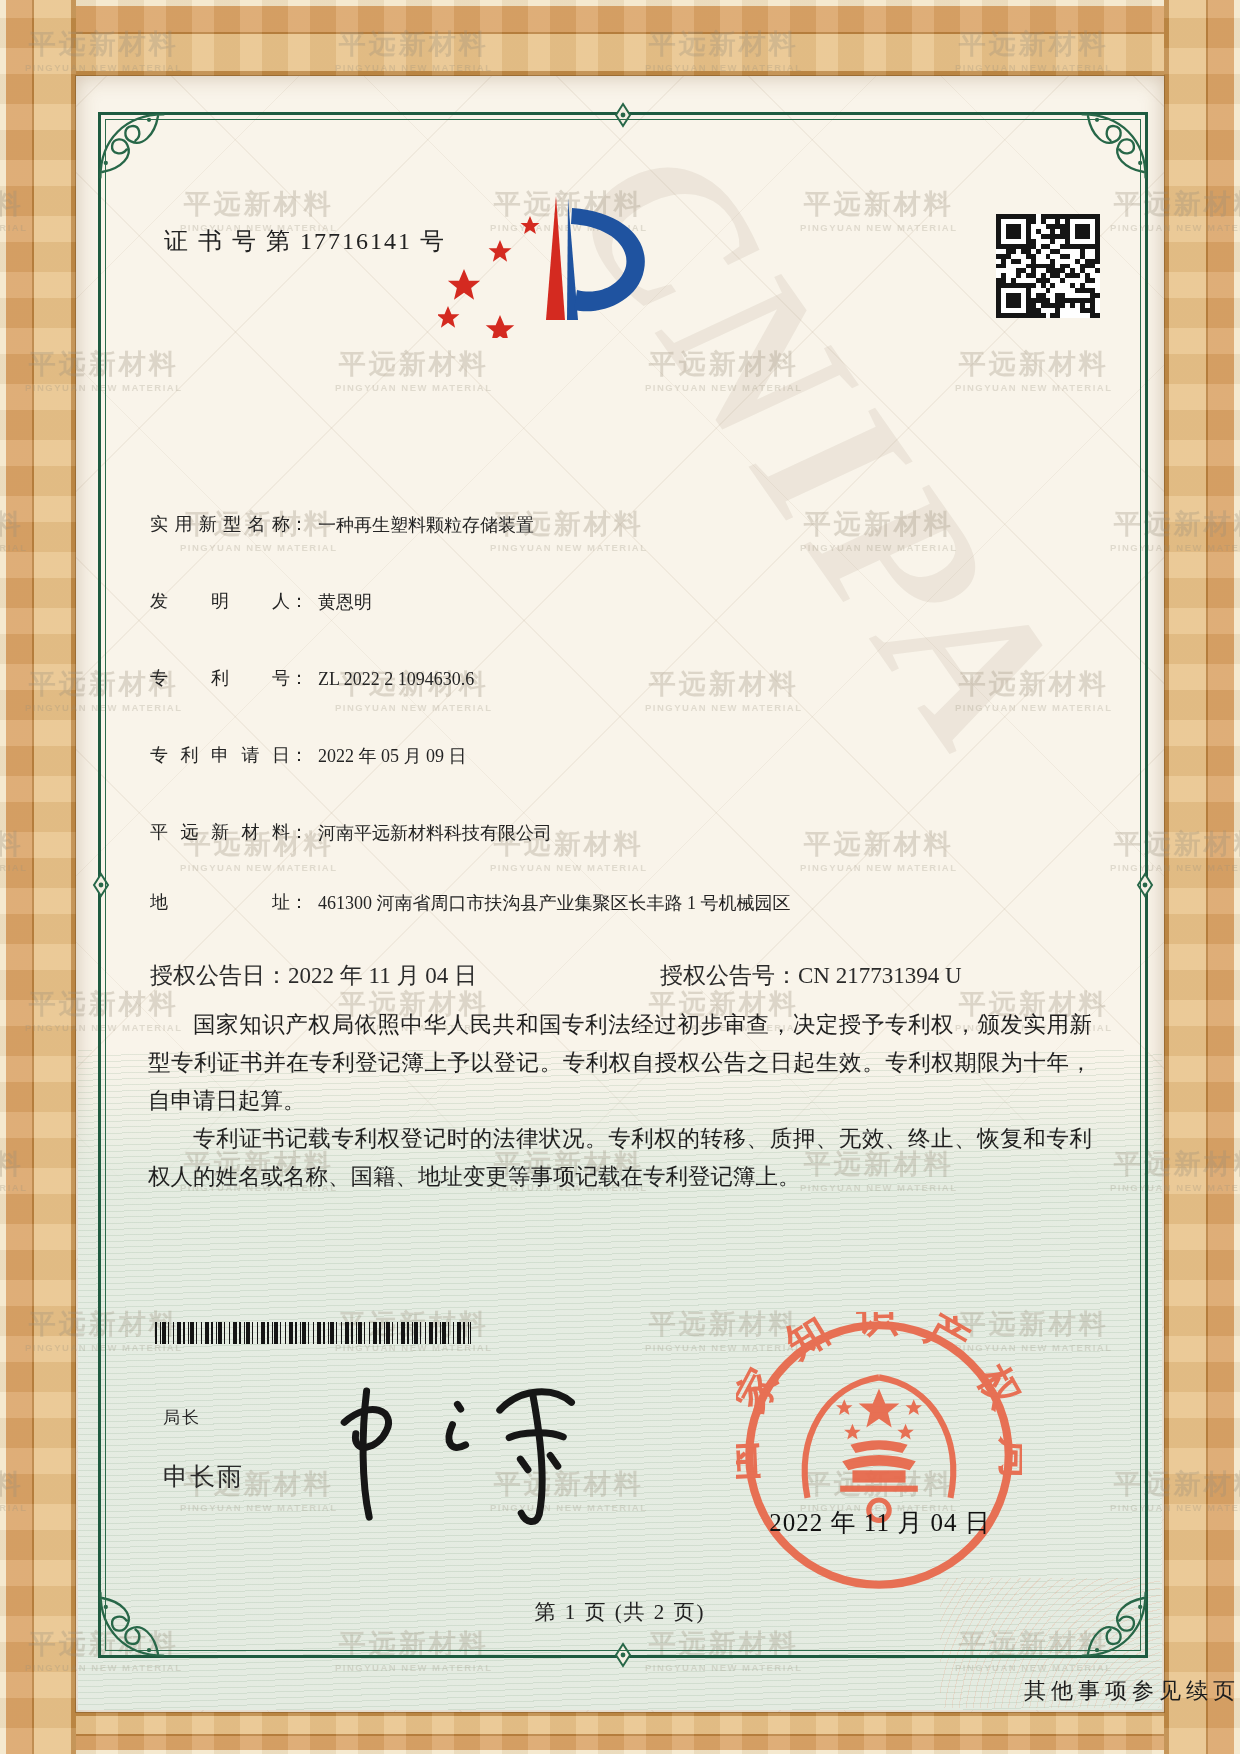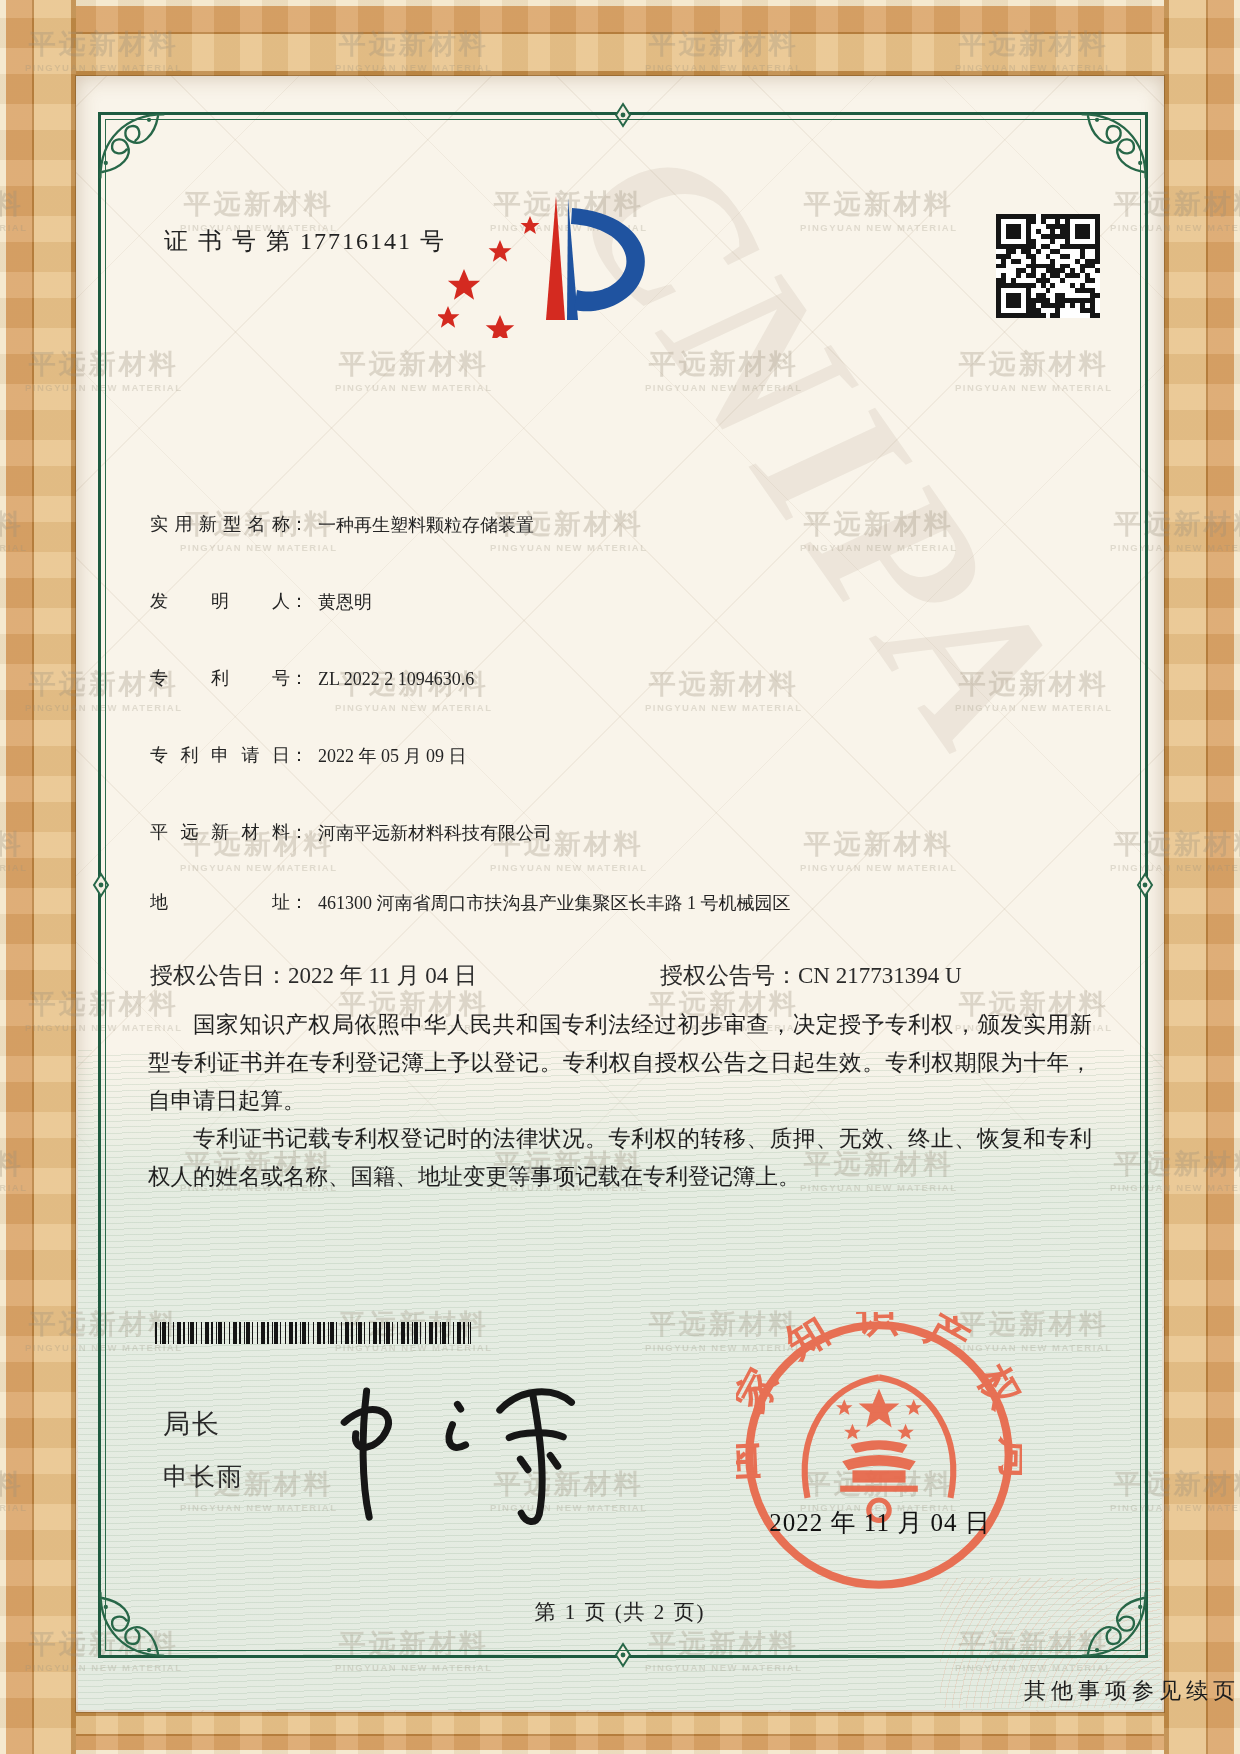--- a/index.html
+++ b/index.html
@@ -90,21 +90,21 @@
   .paras{position:absolute;left:148px;top:1006px;width:944px;font-size:22.5px;
          line-height:38px;text-align:justify;color:#1f1f1f;}
   .paras p{margin:0;text-indent:2em;}
 
   .barcode{position:absolute;left:155px;top:1322px;width:316px;height:22px;
     background:repeating-linear-gradient(90deg,
       #141414 0 2px, transparent 2px 5px, #141414 5px 6px, transparent 6px 7px,
       #141414 7px 11px, transparent 11px 13px, #141414 13px 14px, transparent 14px 18px,
       #141414 18px 19px, transparent 19px 22px, #141414 22px 26px, transparent 26px 28px);}
 
-  .signer-title{position:absolute;left:163px;top:1406px;font-size:27px;letter-spacing:2px;}
+  .signer-title{position:absolute;left:163px;top:1406px;font-size:17px;letter-spacing:2px;}
   .signer-name{position:absolute;left:163px;top:1460px;font-size:25px;letter-spacing:2px;}
   .signature{position:absolute;left:330px;top:1366px;width:270px;height:175px;transform:rotate(-3deg);}
 
   .seal{position:absolute;left:736px;top:1312px;width:286px;height:286px;opacity:.93;}
   .seal-date{position:absolute;left:762px;top:1506px;width:236px;text-align:center;
              font-size:25px;color:#111;letter-spacing:1px;}
 
   .pageno{position:absolute;left:0;width:100%;top:1598px;text-align:center;font-size:21px;
           letter-spacing:2px;color:#222;}
   .footer-note{position:absolute;left:0;width:100%;top:1676px;text-align:right;font-size:22px;

